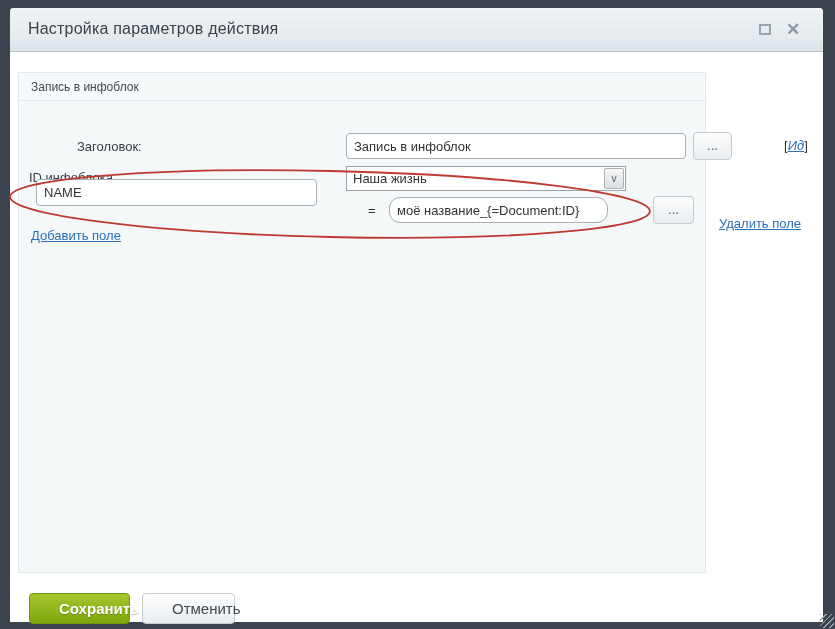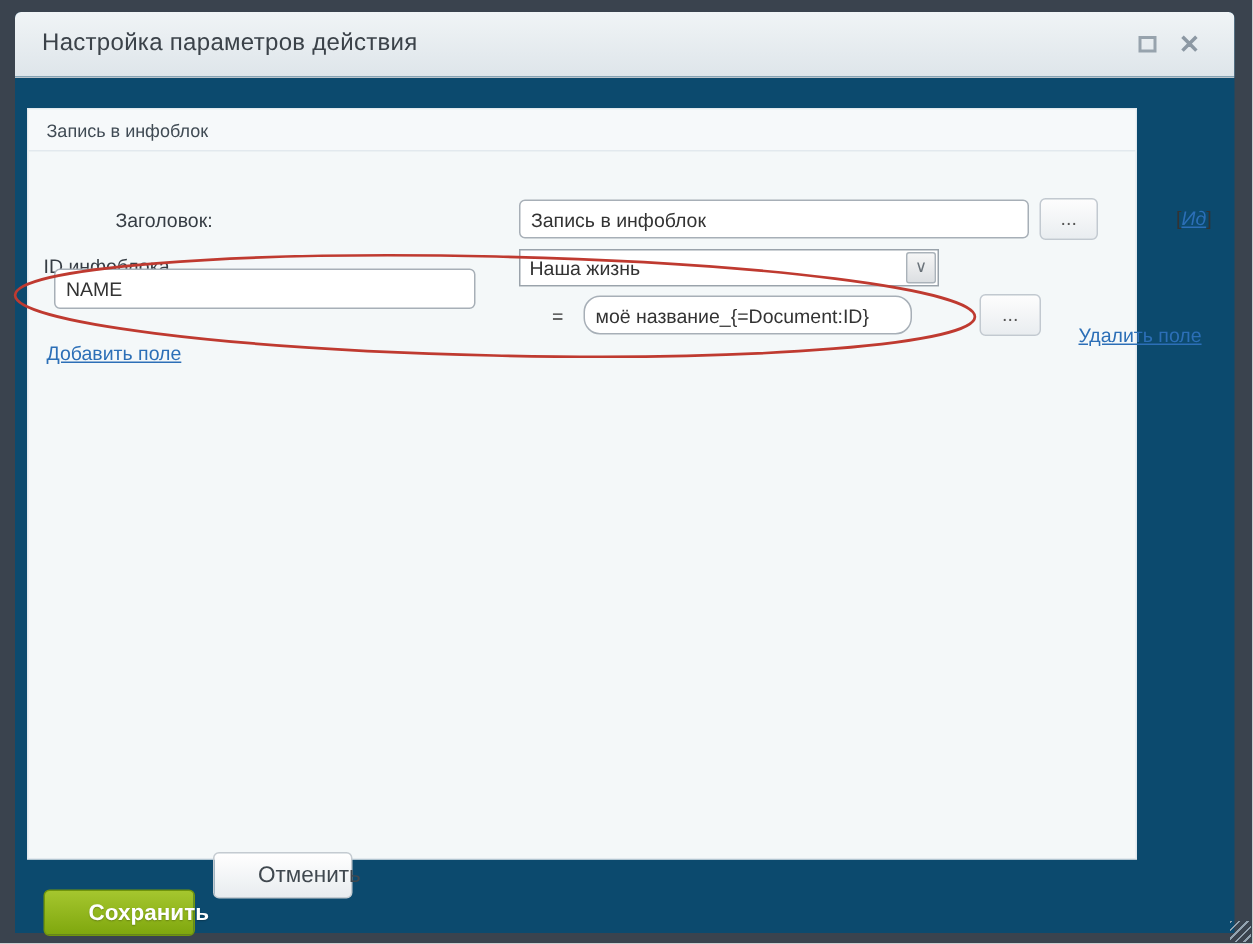--- a/index.html
+++ b/index.html
@@ -6,21 +6,21 @@
   html, body { width: 835px; height: 629px; }
   body { font-family: "Liberation Sans", sans-serif; }
 
   .screen {
     position: relative; width: 835px; height: 629px;
     background: #3a434e; overflow: hidden;
   }
 
   .dialog {
     position: absolute; left: 10px; top: 8px; width: 813px; height: 614px;
-    background: #0c4a6e; border-radius: 4px 4px 0 0;
+    background: #ffffff; border-radius: 4px 4px 0 0;
   }
 
   .titlebar {
     position: absolute; left: 0; top: 0; width: 100%; height: 44px;
     background: linear-gradient(#f0f4f6, #dee5ea);
     border-bottom: 1px solid #b9c3cb;
     border-radius: 4px 4px 0 0;
   }
   .titlebar .title {
     position: absolute; left: 18px; top: 12px;
@@ -28,21 +28,21 @@
   }
   .win-btn { position: absolute; top: 14px; width: 16px; height: 16px; cursor: pointer; }
   .max-btn { right: 50px; }
   .max-btn .sq {
     display: block; width: 12px; height: 11px; margin: 2px auto;
     border: 2px solid #97a3ad;
   }
   .close-btn { right: 22px; color: #8c98a3; font-size: 17px; font-weight: bold; line-height: 16px; text-align: center; }
 
   .panel {
-    position: absolute; left: 8px; top: 64px; width: 740px; height: 501px;
+    position: absolute; left: 8px; top: 64px; width: 688px; height: 501px;
     background: #f4f8f9; border: 1px solid #e2e9ee;
   }
   .panel-header {
     height: 28px; line-height: 28px; padding-left: 12px;
     background: #f6f9fa; border-bottom: 1px solid #e2e9ee;
     font-size: 12px; color: #404b54;
   }
 
   .lbl { position: absolute; font-size: 13px; color: #363d44; }
 
@@ -86,21 +86,21 @@
     position: absolute; height: 31px; border-radius: 4px; cursor: pointer;
     font-family: "Liberation Sans", sans-serif; font-size: 15px; padding-left: 29px;
   }
   .btn-save {
     left: 19px; top: 585px; width: 101px;
     background: linear-gradient(#a5c62e, #7fa70e);
     border: 1px solid #71950c; color: #fff; font-weight: bold;
     text-shadow: 0 1px 1px rgba(0,0,0,.25);
   }
   .btn-cancel {
-    left: 132px; top: 560px; width: 93px;
+    left: 132px; top: 585px; width: 93px;
     background: linear-gradient(#ffffff, #e8ecef);
     border: 1px solid #c4cbd1; color: #40484f;
   }
 
   .annotation-svg { position: absolute; left: 0; top: 0; pointer-events: none; }
 
   .resize-grip {
     position: absolute; right: 1px; bottom: 1px; width: 14px; height: 14px;
     background:
       linear-gradient(135deg, transparent 0 50%, transparent 50%),

